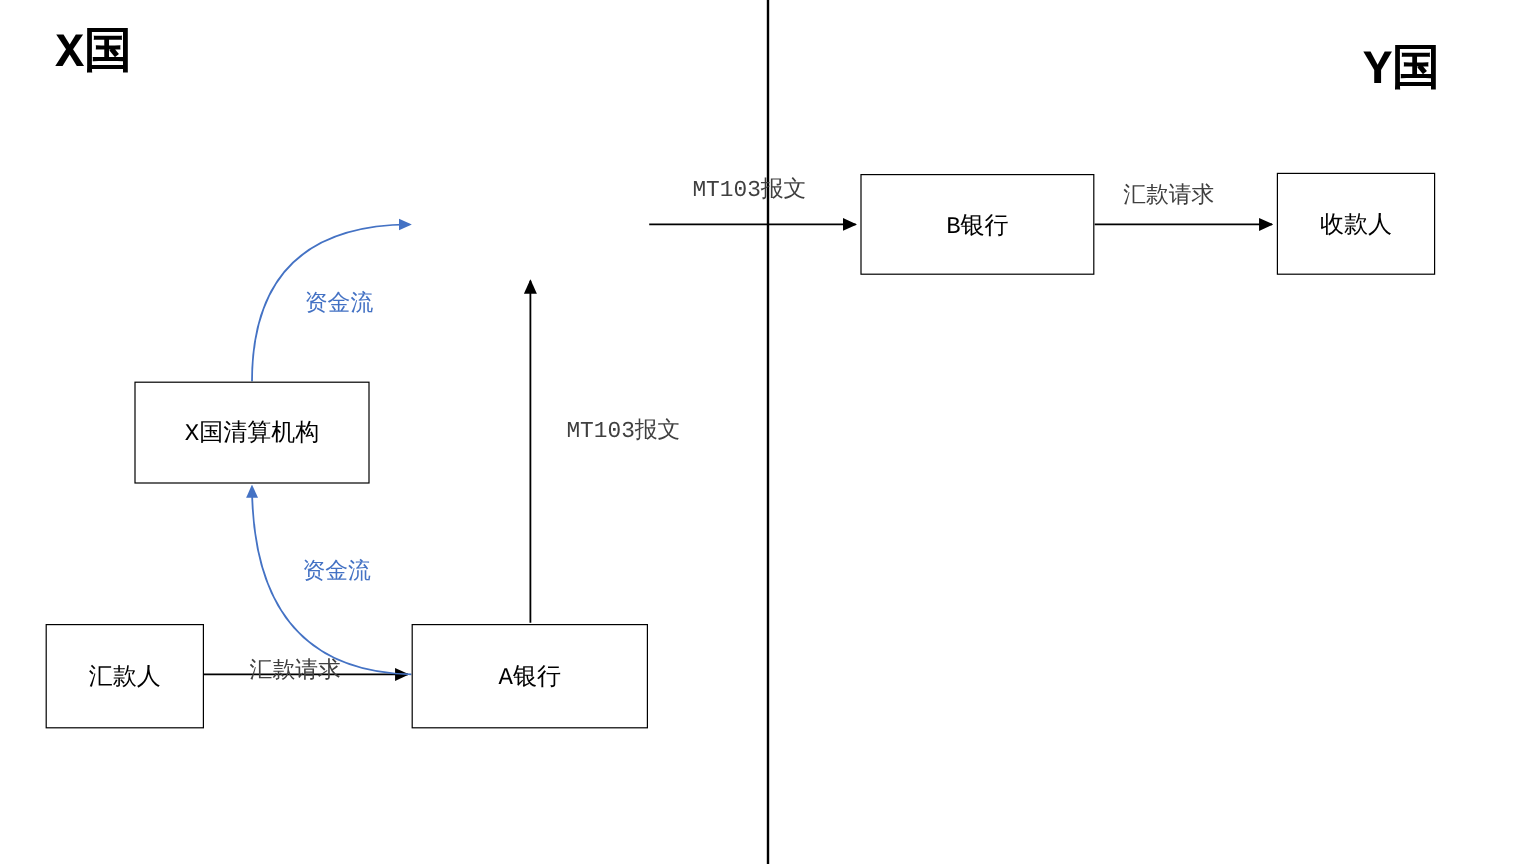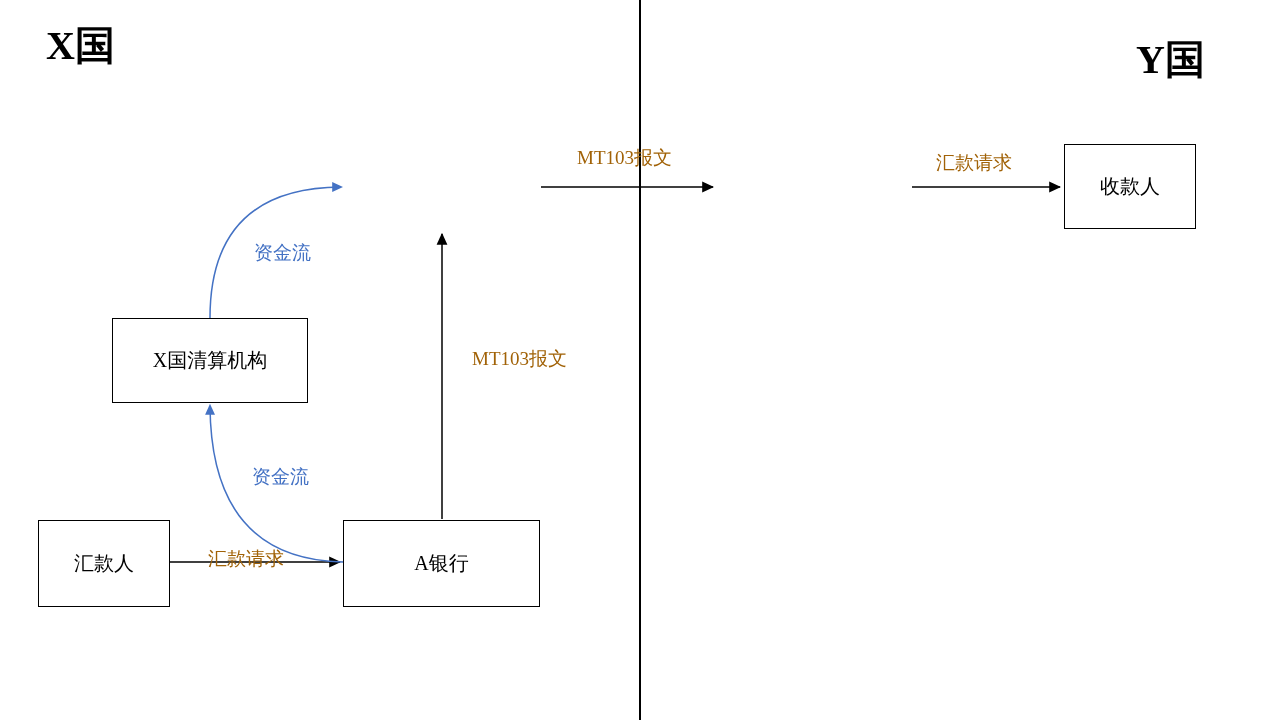--- a/index.html
+++ b/index.html
@@ -7,21 +7,21 @@
     --line: #000000;
     --bg: #FFFFFF;
   }
   * { margin: 0; padding: 0; box-sizing: border-box; }
   html, body { background: #fff; }
   .canvas {
     position: relative;
     width: 1280px;
     height: 720px;
     background: var(--bg);
-    font-family: Liberation Serif, serif;
+    font-family: Liberation Mono, monospace;
     overflow: hidden;
     border-radius: 27px;
   }
   .layer {
     position: absolute;
     left: 0; top: 0;
     width: 1280px; height: 720px;
   }
   .ln { stroke: var(--line); stroke-width: 1.5; fill: none; }
   .ln-divider { stroke: var(--line); stroke-width: 2; }
@@ -43,21 +43,21 @@
     display: flex;
     align-items: center;
     justify-content: center;
     font-size: 20px;
     color: #000;
     white-space: nowrap;
   }
   .edge-label {
     position: absolute;
     font-size: 19px;
-    color: #a16207;
+    color: #404040;
     white-space: nowrap;
     line-height: 1.2;
   }
   .edge-label.blue { color: var(--accent); }
 </style>
 </head>
 <body>
 
 <div class="canvas">
 
@@ -89,20 +89,21 @@
   <div class="title" style="left:46px; top:24px;">X国</div>
   <div class="title" style="left:1136px; top:24px;margin-top:14px;">Y国</div>
 
   <div class="node" style="left:38px; top:520px; width:132px; height:87px;">汇款人</div>
 
   <div class="node" style="left:343px; top:520px; width:197px; height:87px;">A银行</div>
 
   <div class="node" style="left:112px; top:318px; width:196px; height:85px;">X国清算机构</div>
 
 
+  <div class="node" style="left:717px; top:145px; width:195px; height:84px;">B银行</div>
 
   <div class="node" style="left:1064px; top:144px; width:132px; height:85px;">收款人</div>
 
   <div class="edge-label" style="left:208px; top:548px;">汇款请求</div>
 
   <div class="edge-label" style="left:472px; top:348px;">MT103报文</div>
 
   <div class="edge-label" style="left:577px; top:147px;">MT103报文</div>
 
   <div class="edge-label" style="left:936px; top:152px;">汇款请求</div>

